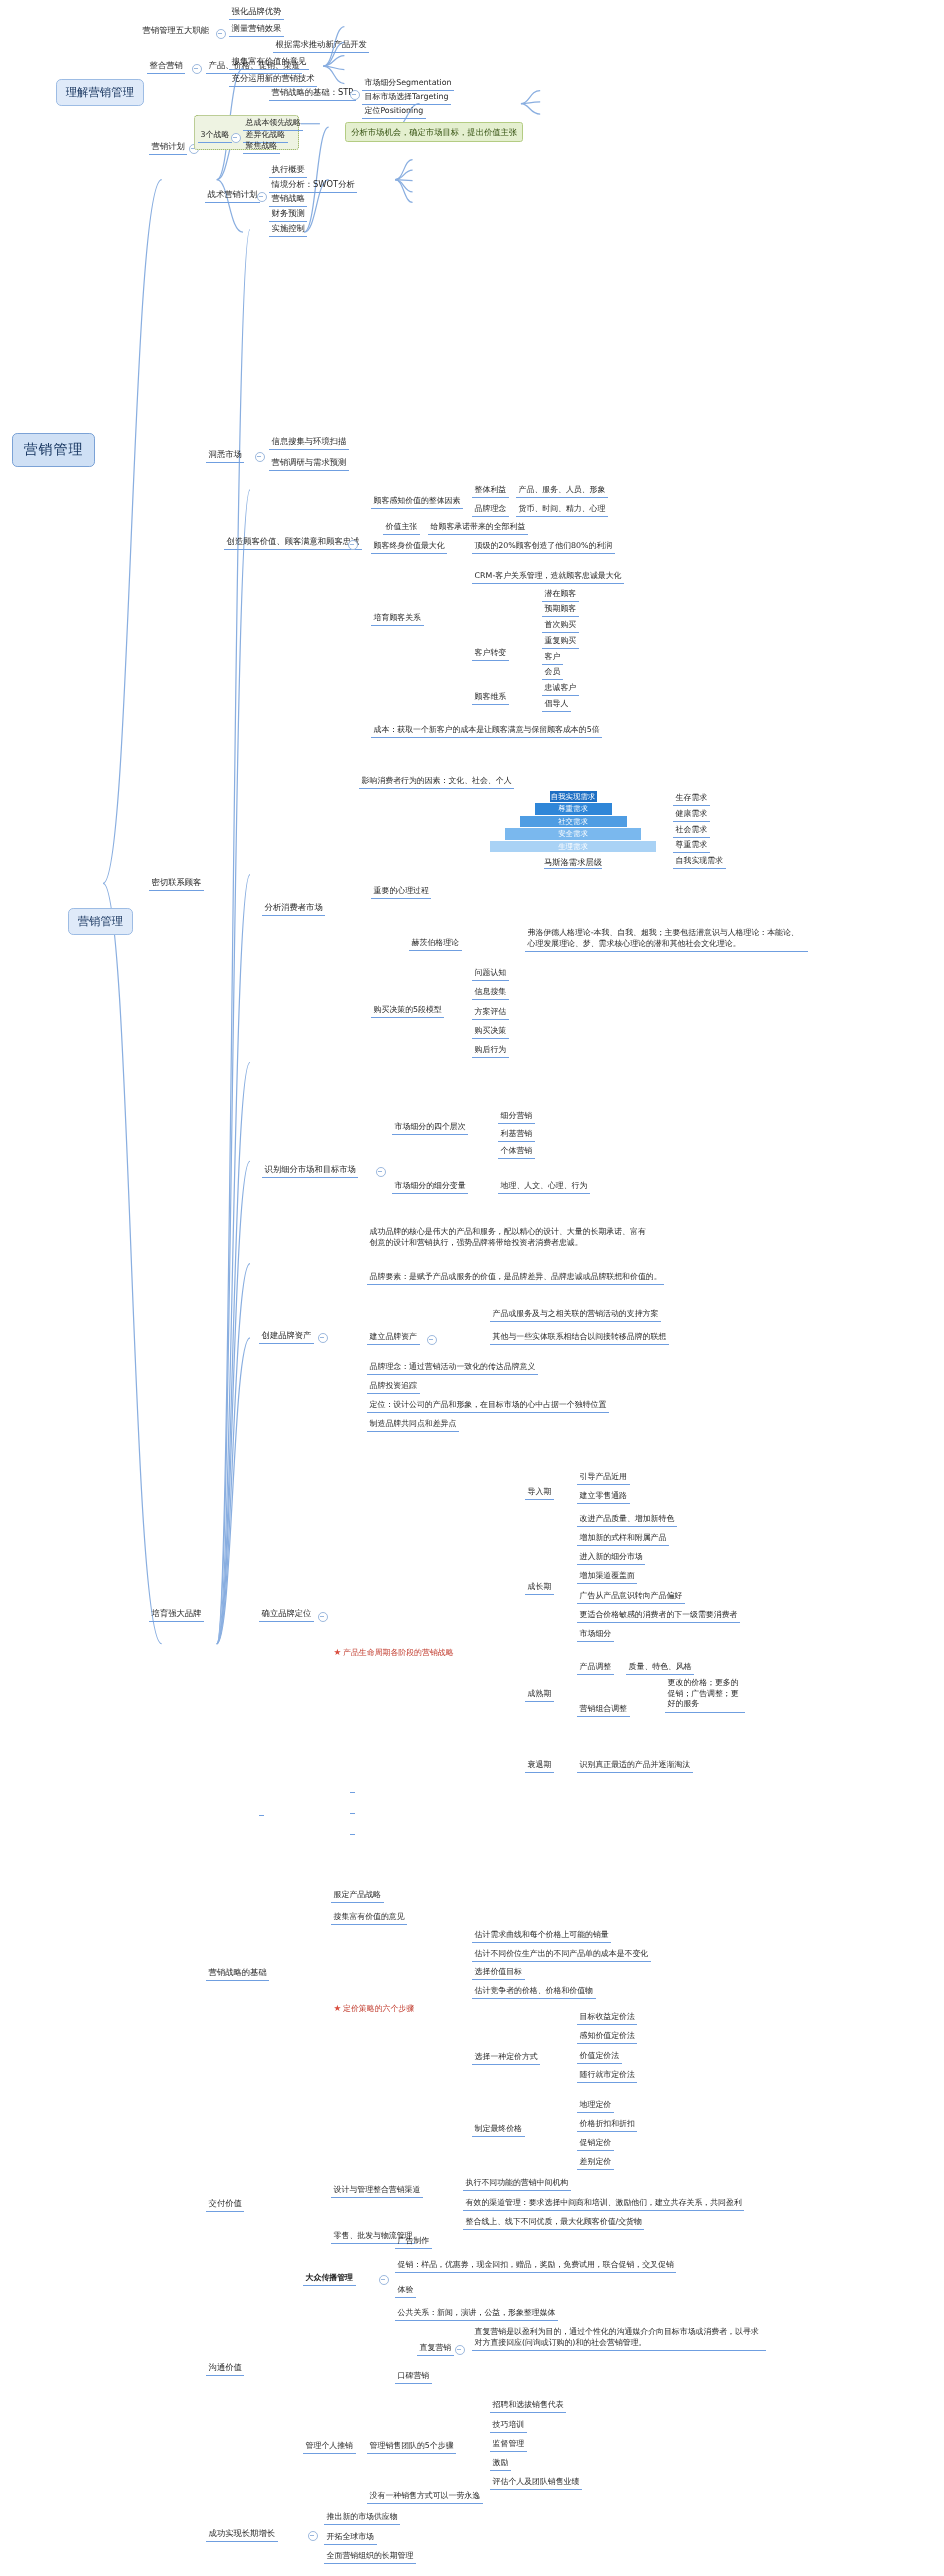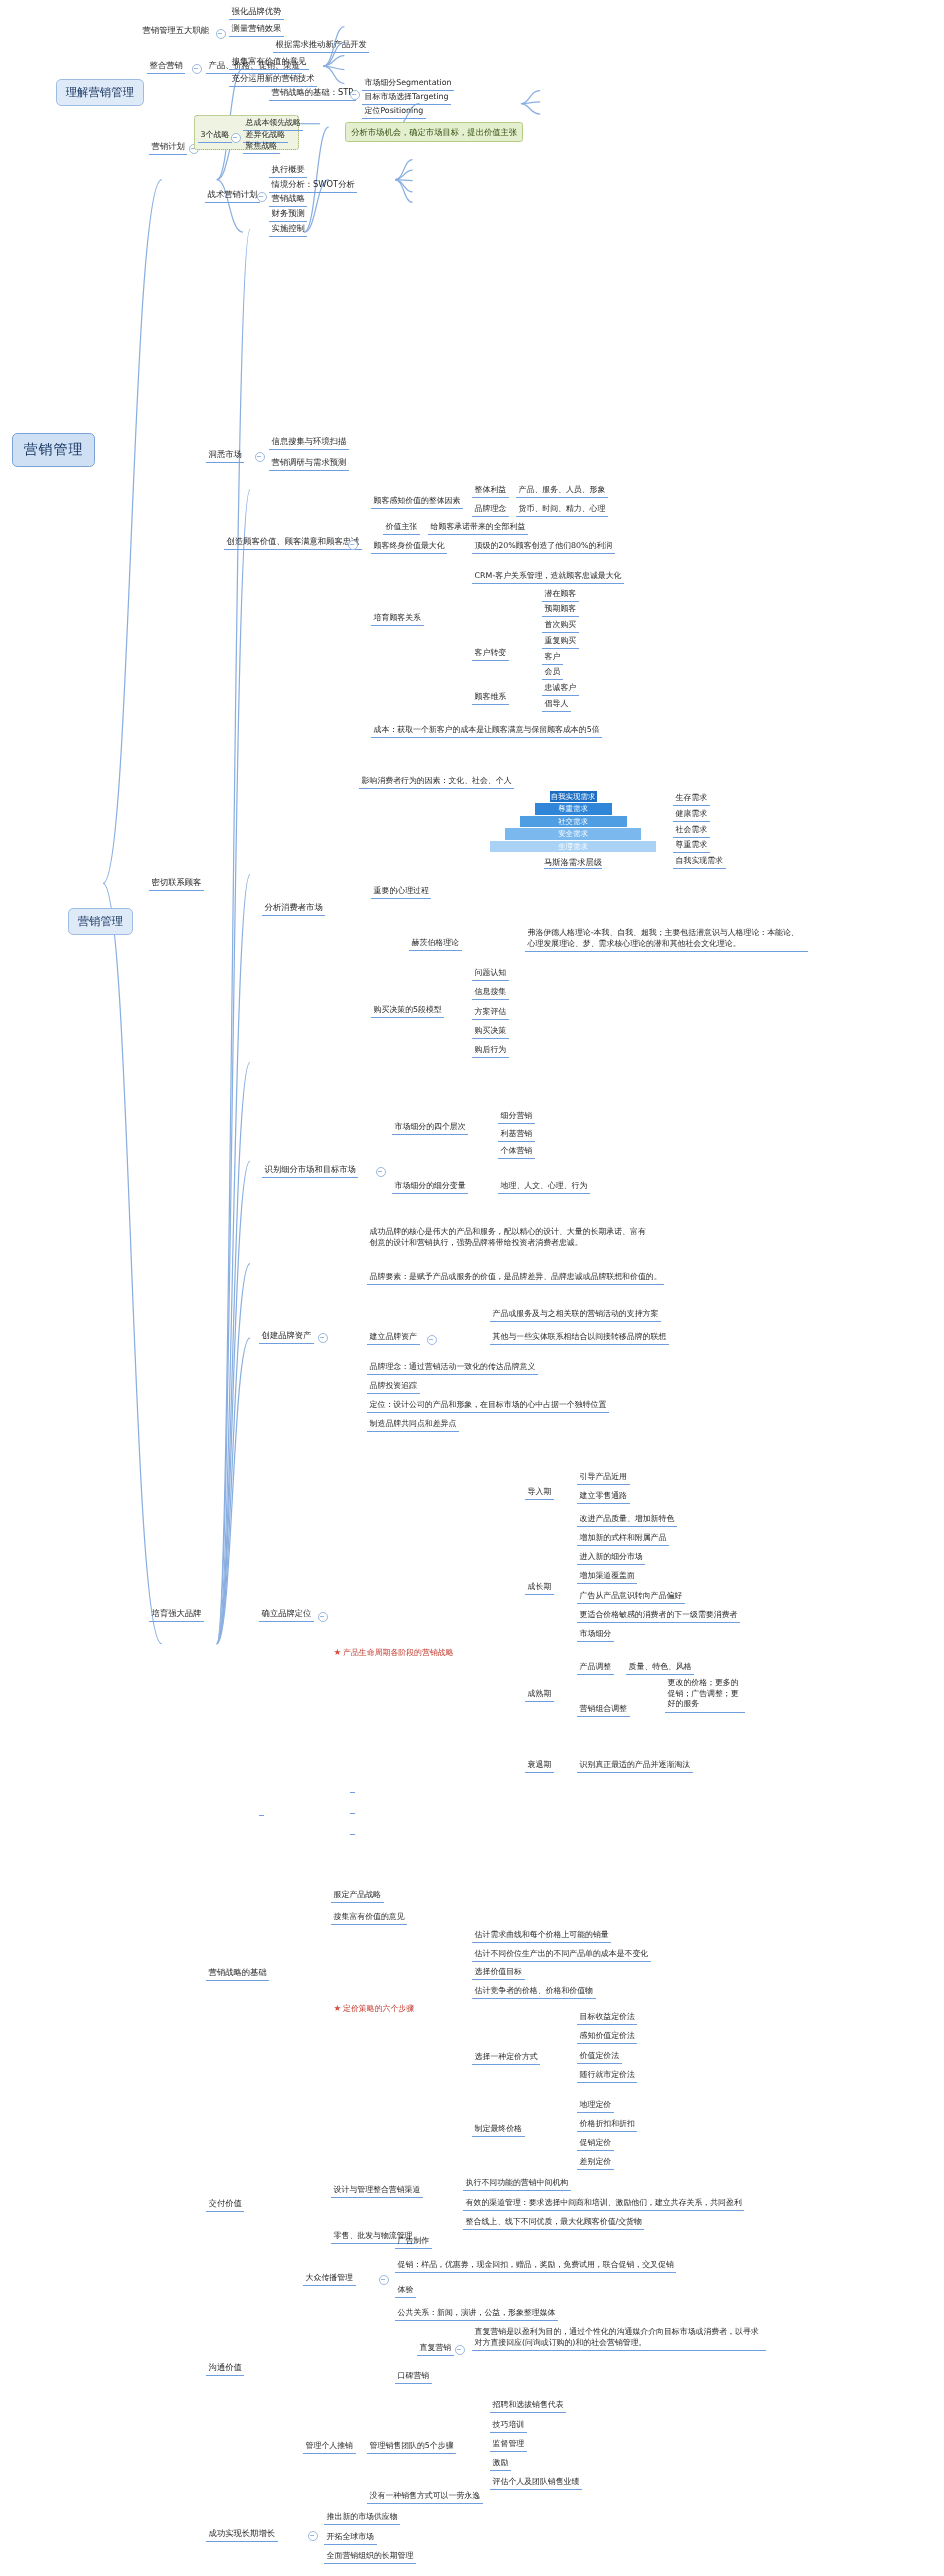--- a/index.html
+++ b/index.html
@@ -367,21 +367,21 @@
 
   <div class="node tiny ul" style="left:206px;top:2197px;">交付价值</div>
   <div class="node xtiny ul" style="left:331px;top:2184px;">设计与管理整合营销渠道</div>
   <div class="node xtiny ul" style="left:331px;top:2230px;">零售、批发与物流管理</div>
   <div class="node xtiny ul" style="left:463px;top:2177px;">执行不同功能的营销中间机构</div>
   <div class="node xtiny ul" style="left:463px;top:2197px;">有效的渠道管理：要求选择中间商和培训、激励他们，建立共存关系，共同盈利</div>
   <div class="node xtiny ul" style="left:463px;top:2216px;">整合线上、线下不同优质，最大化顾客价值/交货物</div>
 
   <div class="node tiny ul" style="left:206px;top:2361px;">沟通价值</div>
 
-  <div class="node xtiny ul" style="left:303px;top:2272px;">大众传播管理</div>
+  <div class="node xtiny ul" style="left:303px;top:2272px;font-weight:bold;">大众传播管理</div>
   <div class="handle" style="left:379px;top:2275px;"></div>
   <div class="node xtiny ul" style="left:395px;top:2235px;">广告制作</div>
   <div class="node xtiny ul" style="left:395px;top:2259px;">促销：样品，优惠券，现金回扣，赠品，奖励，免费试用，联合促销，交叉促销</div>
   <div class="node xtiny ul" style="left:395px;top:2284px;">体验</div>
   <div class="node xtiny ul" style="left:395px;top:2307px;">公共关系：新闻，演讲，公益，形象整理媒体</div>
 
   <div class="node xtiny ul" style="left:395px;top:2342px;margin-left:22px;">直复营销</div>
   <div class="handle" style="left:455px;top:2345px;"></div>
   <div class="node xtiny wrap" style="left:472px;top:2326px;width:289px;border-bottom:1.7px solid #6f9ee0;">直复营销是以盈利为目的，通过个性化的沟通媒介介向目标市场或消费者，以寻求对方直接回应(问询或订购的)和的社会营销管理。</div>
 

